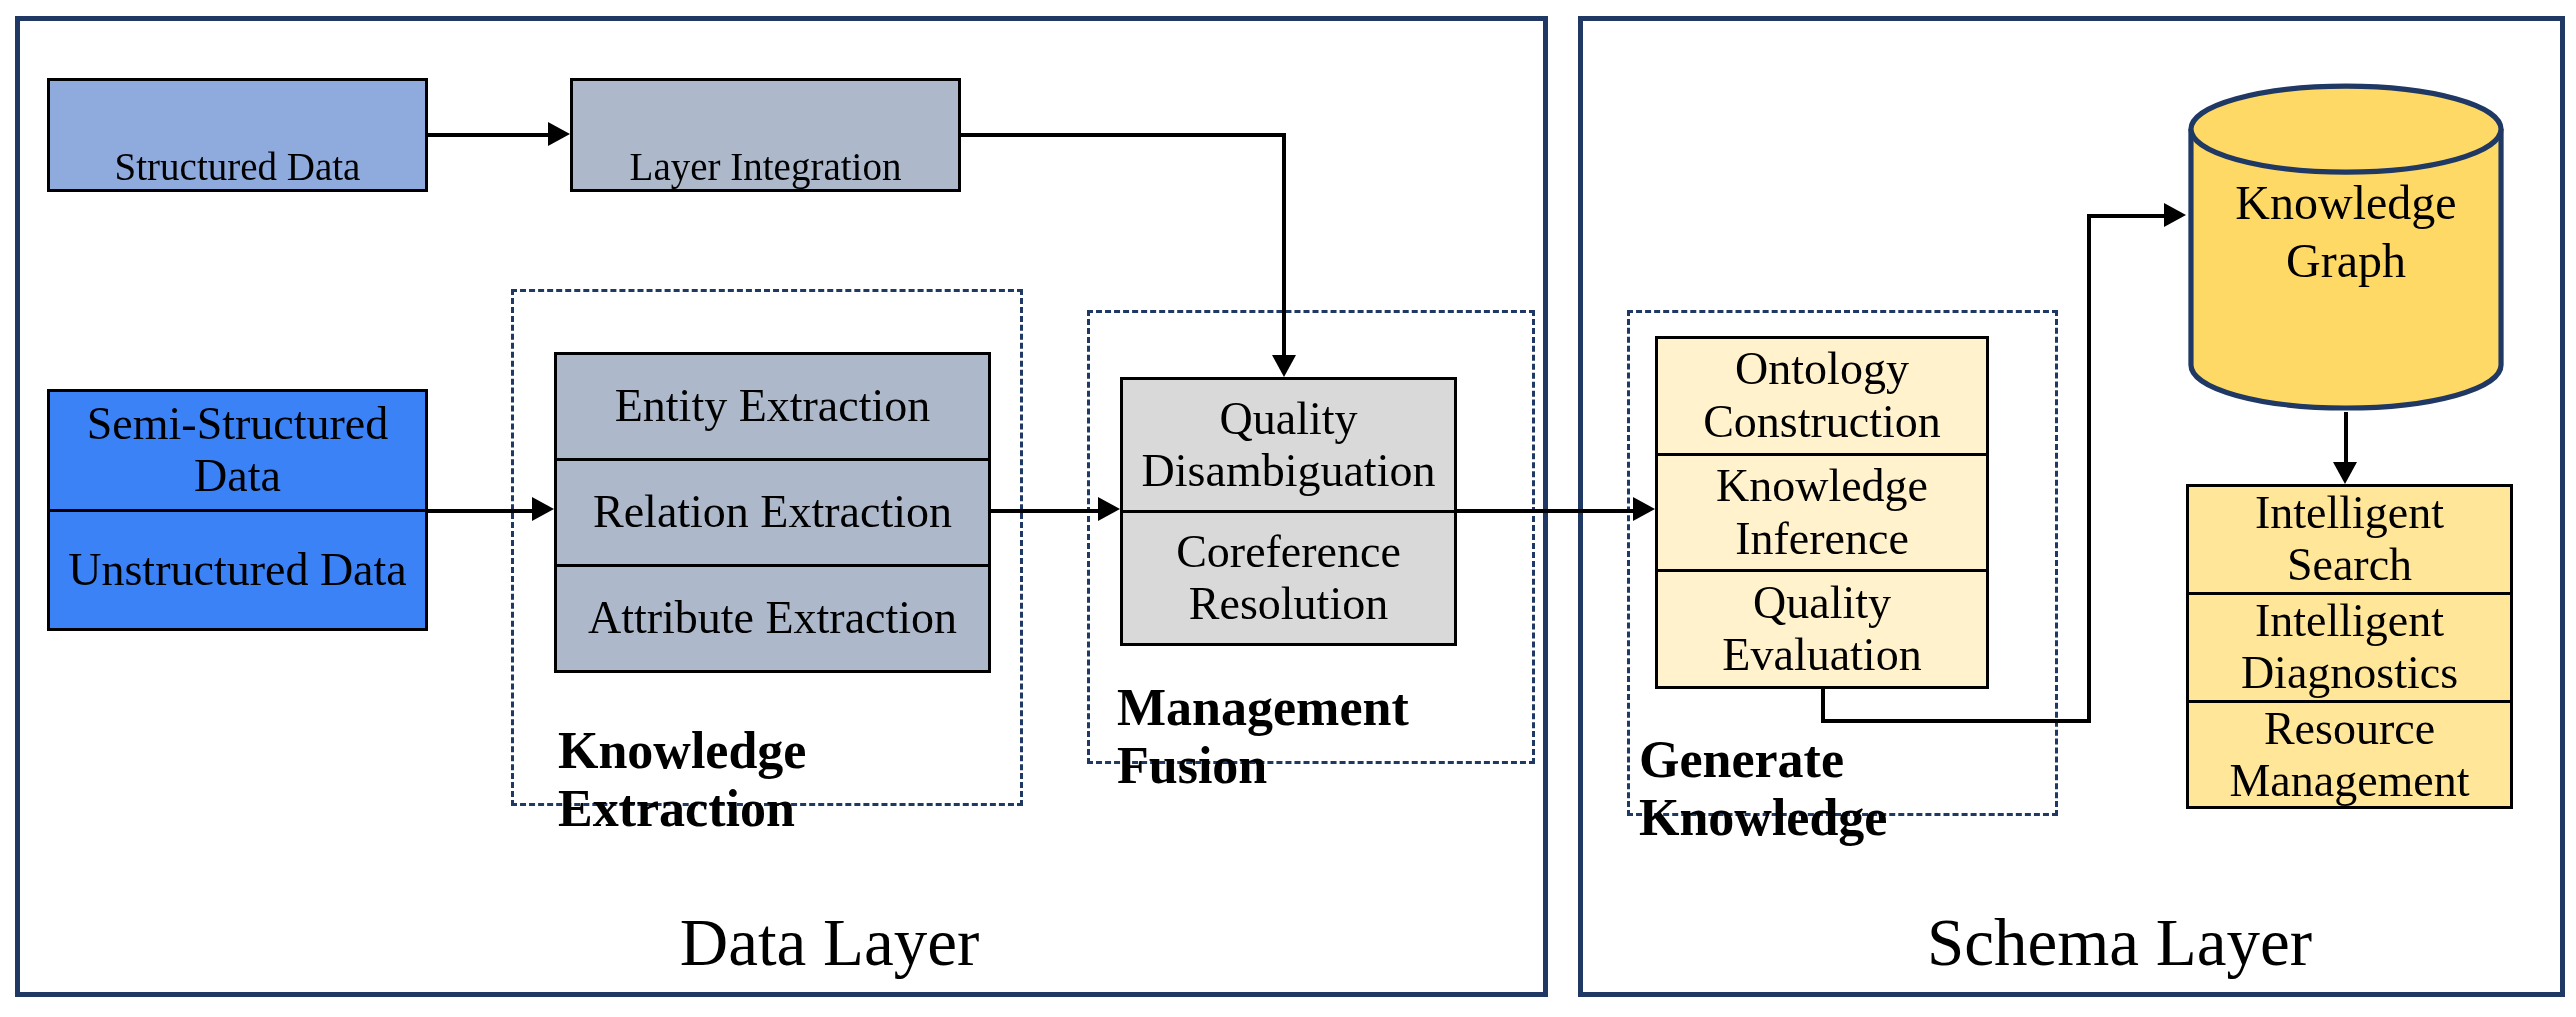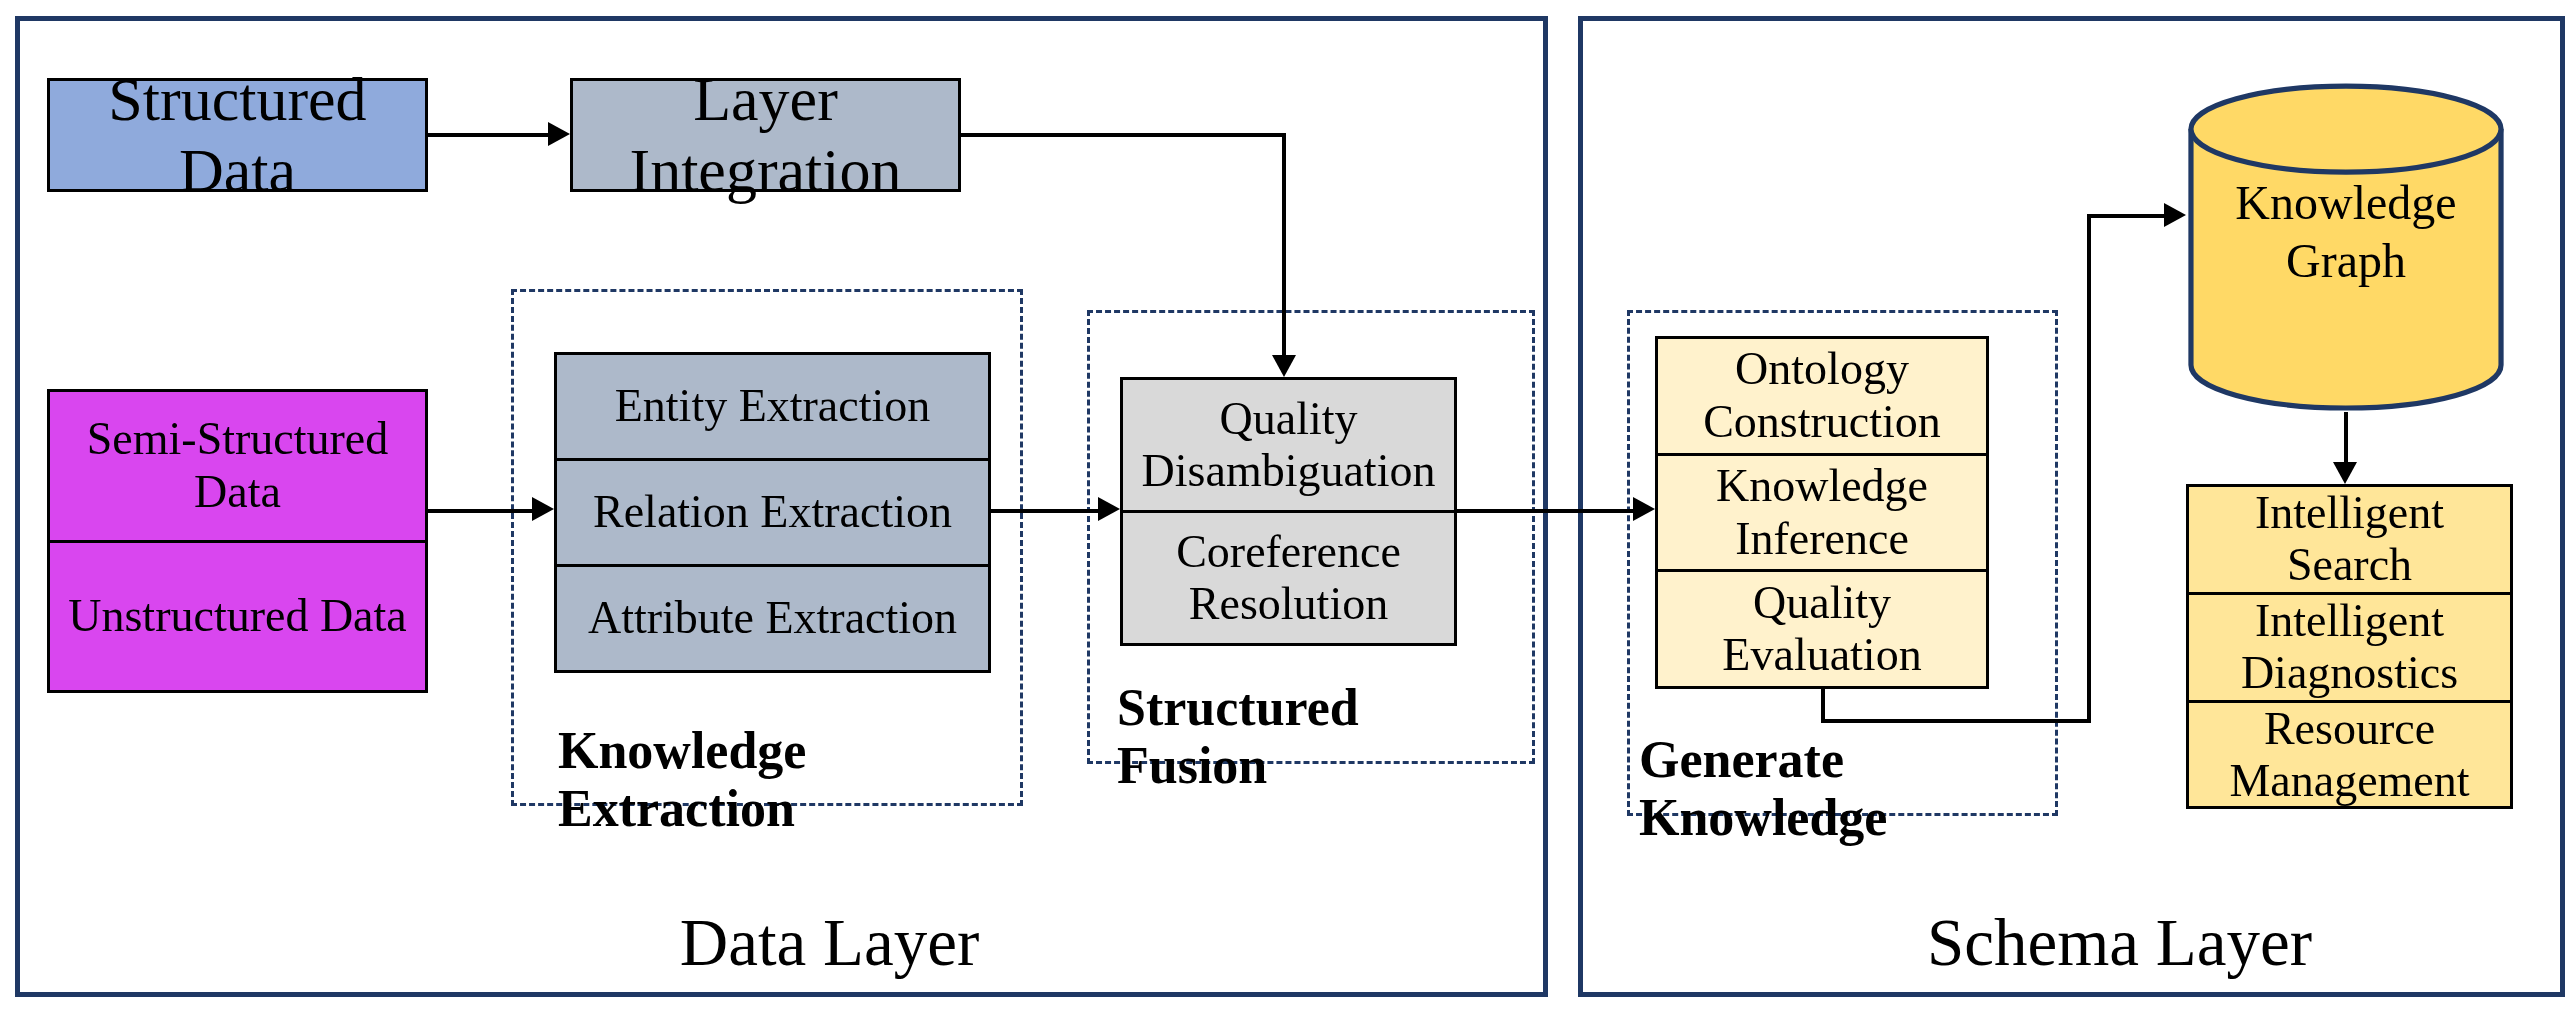--- a/index.html
+++ b/index.html
@@ -7,33 +7,33 @@
     position:relative; width:2576px; height:1018px; background:#ffffff;
     font-family:"Liberation Serif", serif; color:#000;
   }
   
   .panel { position:absolute; border:5.2px solid #1F3864; box-sizing:border-box; background:transparent; }
   #data-panel   { left:15px;   top:16.3px; width:1533px; height:981px; }
   #schema-panel { left:1578px; top:16.3px; width:987px; height:981px; }
 
   
   .box { position:absolute; border:3.7px solid #000; box-sizing:border-box;
-         display:flex; align-items:center; justify-content:center;
-         text-align:center; font-size:62px; line-height:1.14; }
+         display:flex; align-items:flex-end; justify-content:center;
+         text-align:center; font-size:39px; line-height:1.14; }
   #structured-data { left:47px;  top:78px; width:381px; height:114px; background:#8FAADC; }
   #data-integration{ left:570px; top:78px; width:391px; height:114px; background:#ADB9CA; }
 
   
   .stack { position:absolute; border:3.7px solid #000; box-sizing:border-box;
            display:flex; flex-direction:column; }
   .stack .cell { flex:1; display:flex; align-items:center; justify-content:center;
                  text-align:center; font-size:46px; line-height:1.14; padding:0 4.5px; }
   .stack .cell + .cell { border-top:3.7px solid #000; }
 
-  #semi-box { left:47px;   top:389px; width:381px; height:304px; background:#d946ef; }
+  #semi-box { left:47px;   top:389px; width:381px; height:242px; background:#3b82f6; }
   #ke-box   { left:554px;  top:352px; width:437px; height:321px; background:#ADB9CA; }
   #ed-box   { left:1120px; top:377px; width:337px; height:269px; background:#D9D9D9; }
   #gk-box   { left:1655px; top:336px; width:334px; height:353px; background:#FFF2CC; }
   #int-box  { left:2186px; top:484px; width:327px; height:325px; background:#FFE699; }
 
   
   .dashed { position:absolute; border:3.7px dashed #1F3864; box-sizing:border-box; }
   #ke-dashed { left:511px;  top:289px; width:512px; height:517px; }
   #kf-dashed { left:1087px; top:310px; width:448px; height:454px; }
   #gk-dashed { left:1627px; top:310px; width:431px; height:506px; }
@@ -92,21 +92,21 @@
     <div class="cell">Relation Extraction</div>
     <div class="cell">Attribute Extraction</div>
   </div>
   <div class="group-label" id="ke-label">Knowledge Extraction</div>
 
   <div class="dashed" id="kf-dashed"></div>
   <div class="stack" id="ed-box">
     <div class="cell">Quality Disambiguation</div>
     <div class="cell">Coreference Resolution</div>
   </div>
-  <div class="group-label" id="kf-label">Structured Fusion</div>
+  <div class="group-label" id="kf-label">Management Fusion</div>
 
   <div class="layer-title" id="data-layer-title">Data Layer</div>
 
   <div class="dashed" id="gk-dashed"></div>
   <div class="stack" id="gk-box">
     <div class="cell">Ontology Construction</div>
     <div class="cell">Knowledge Inference</div>
     <div class="cell">Quality Evaluation</div>
   </div>
   <div class="group-label" id="gk-label">Generate Knowledge</div>

